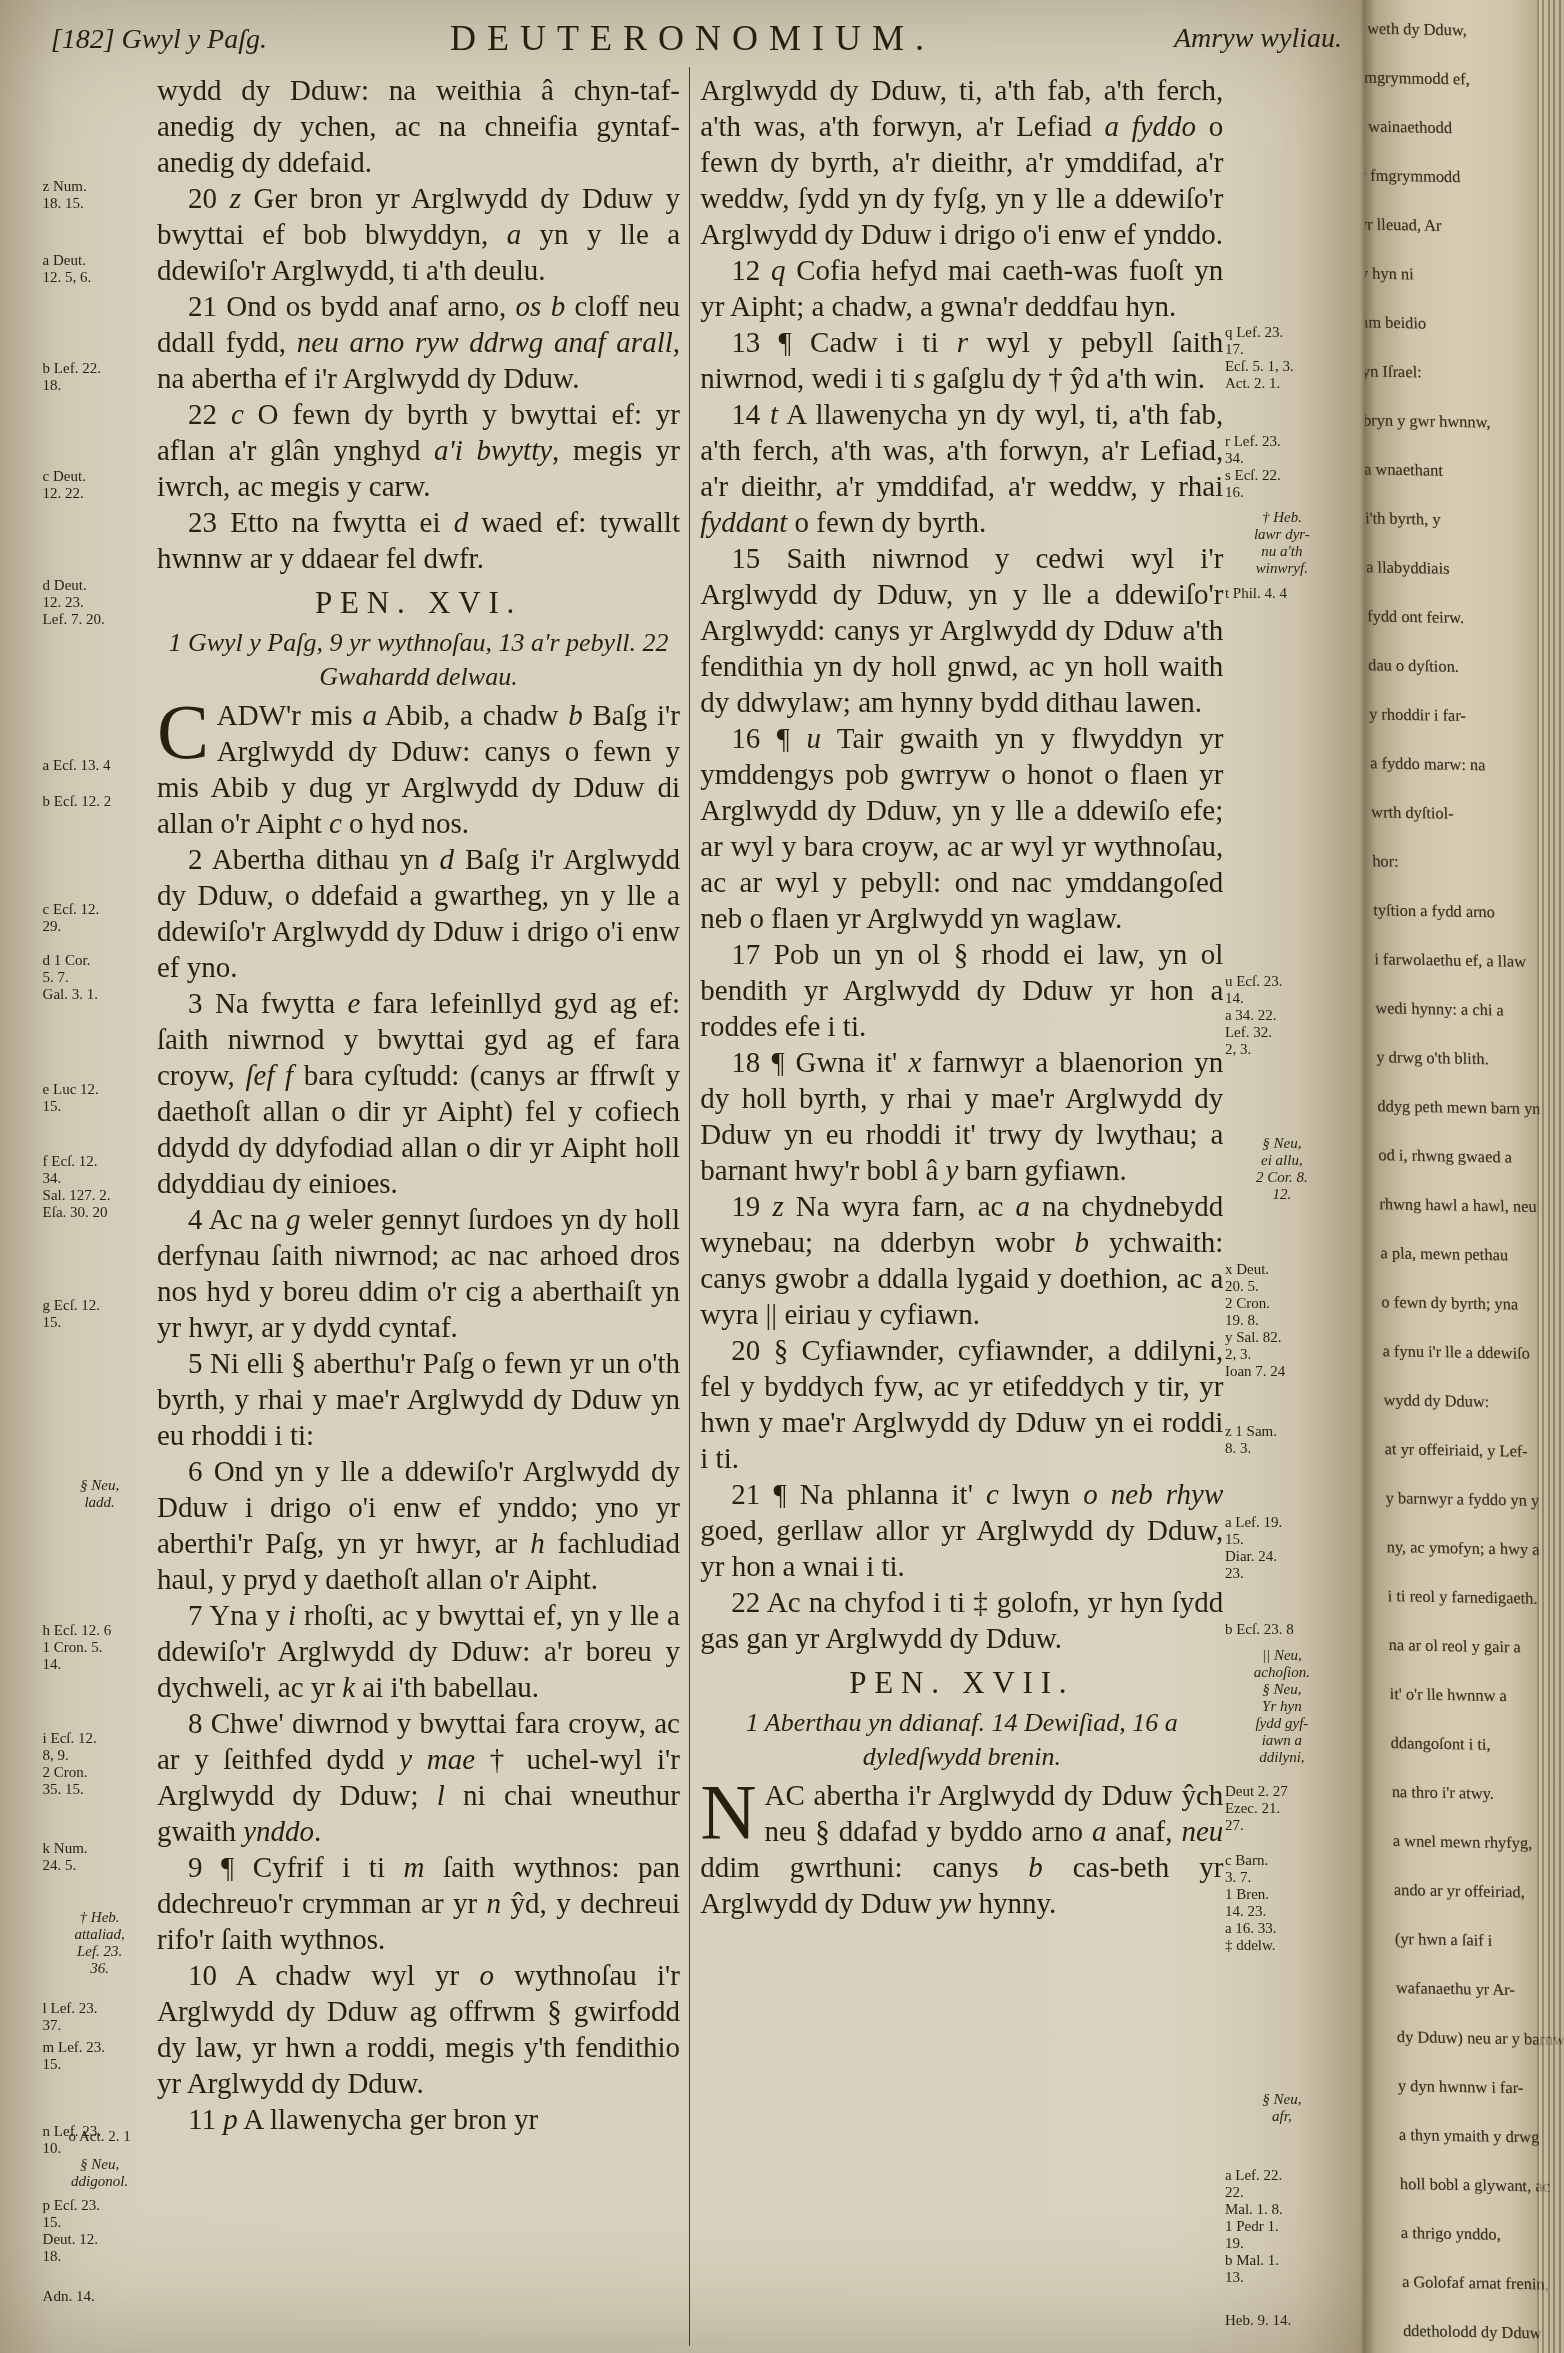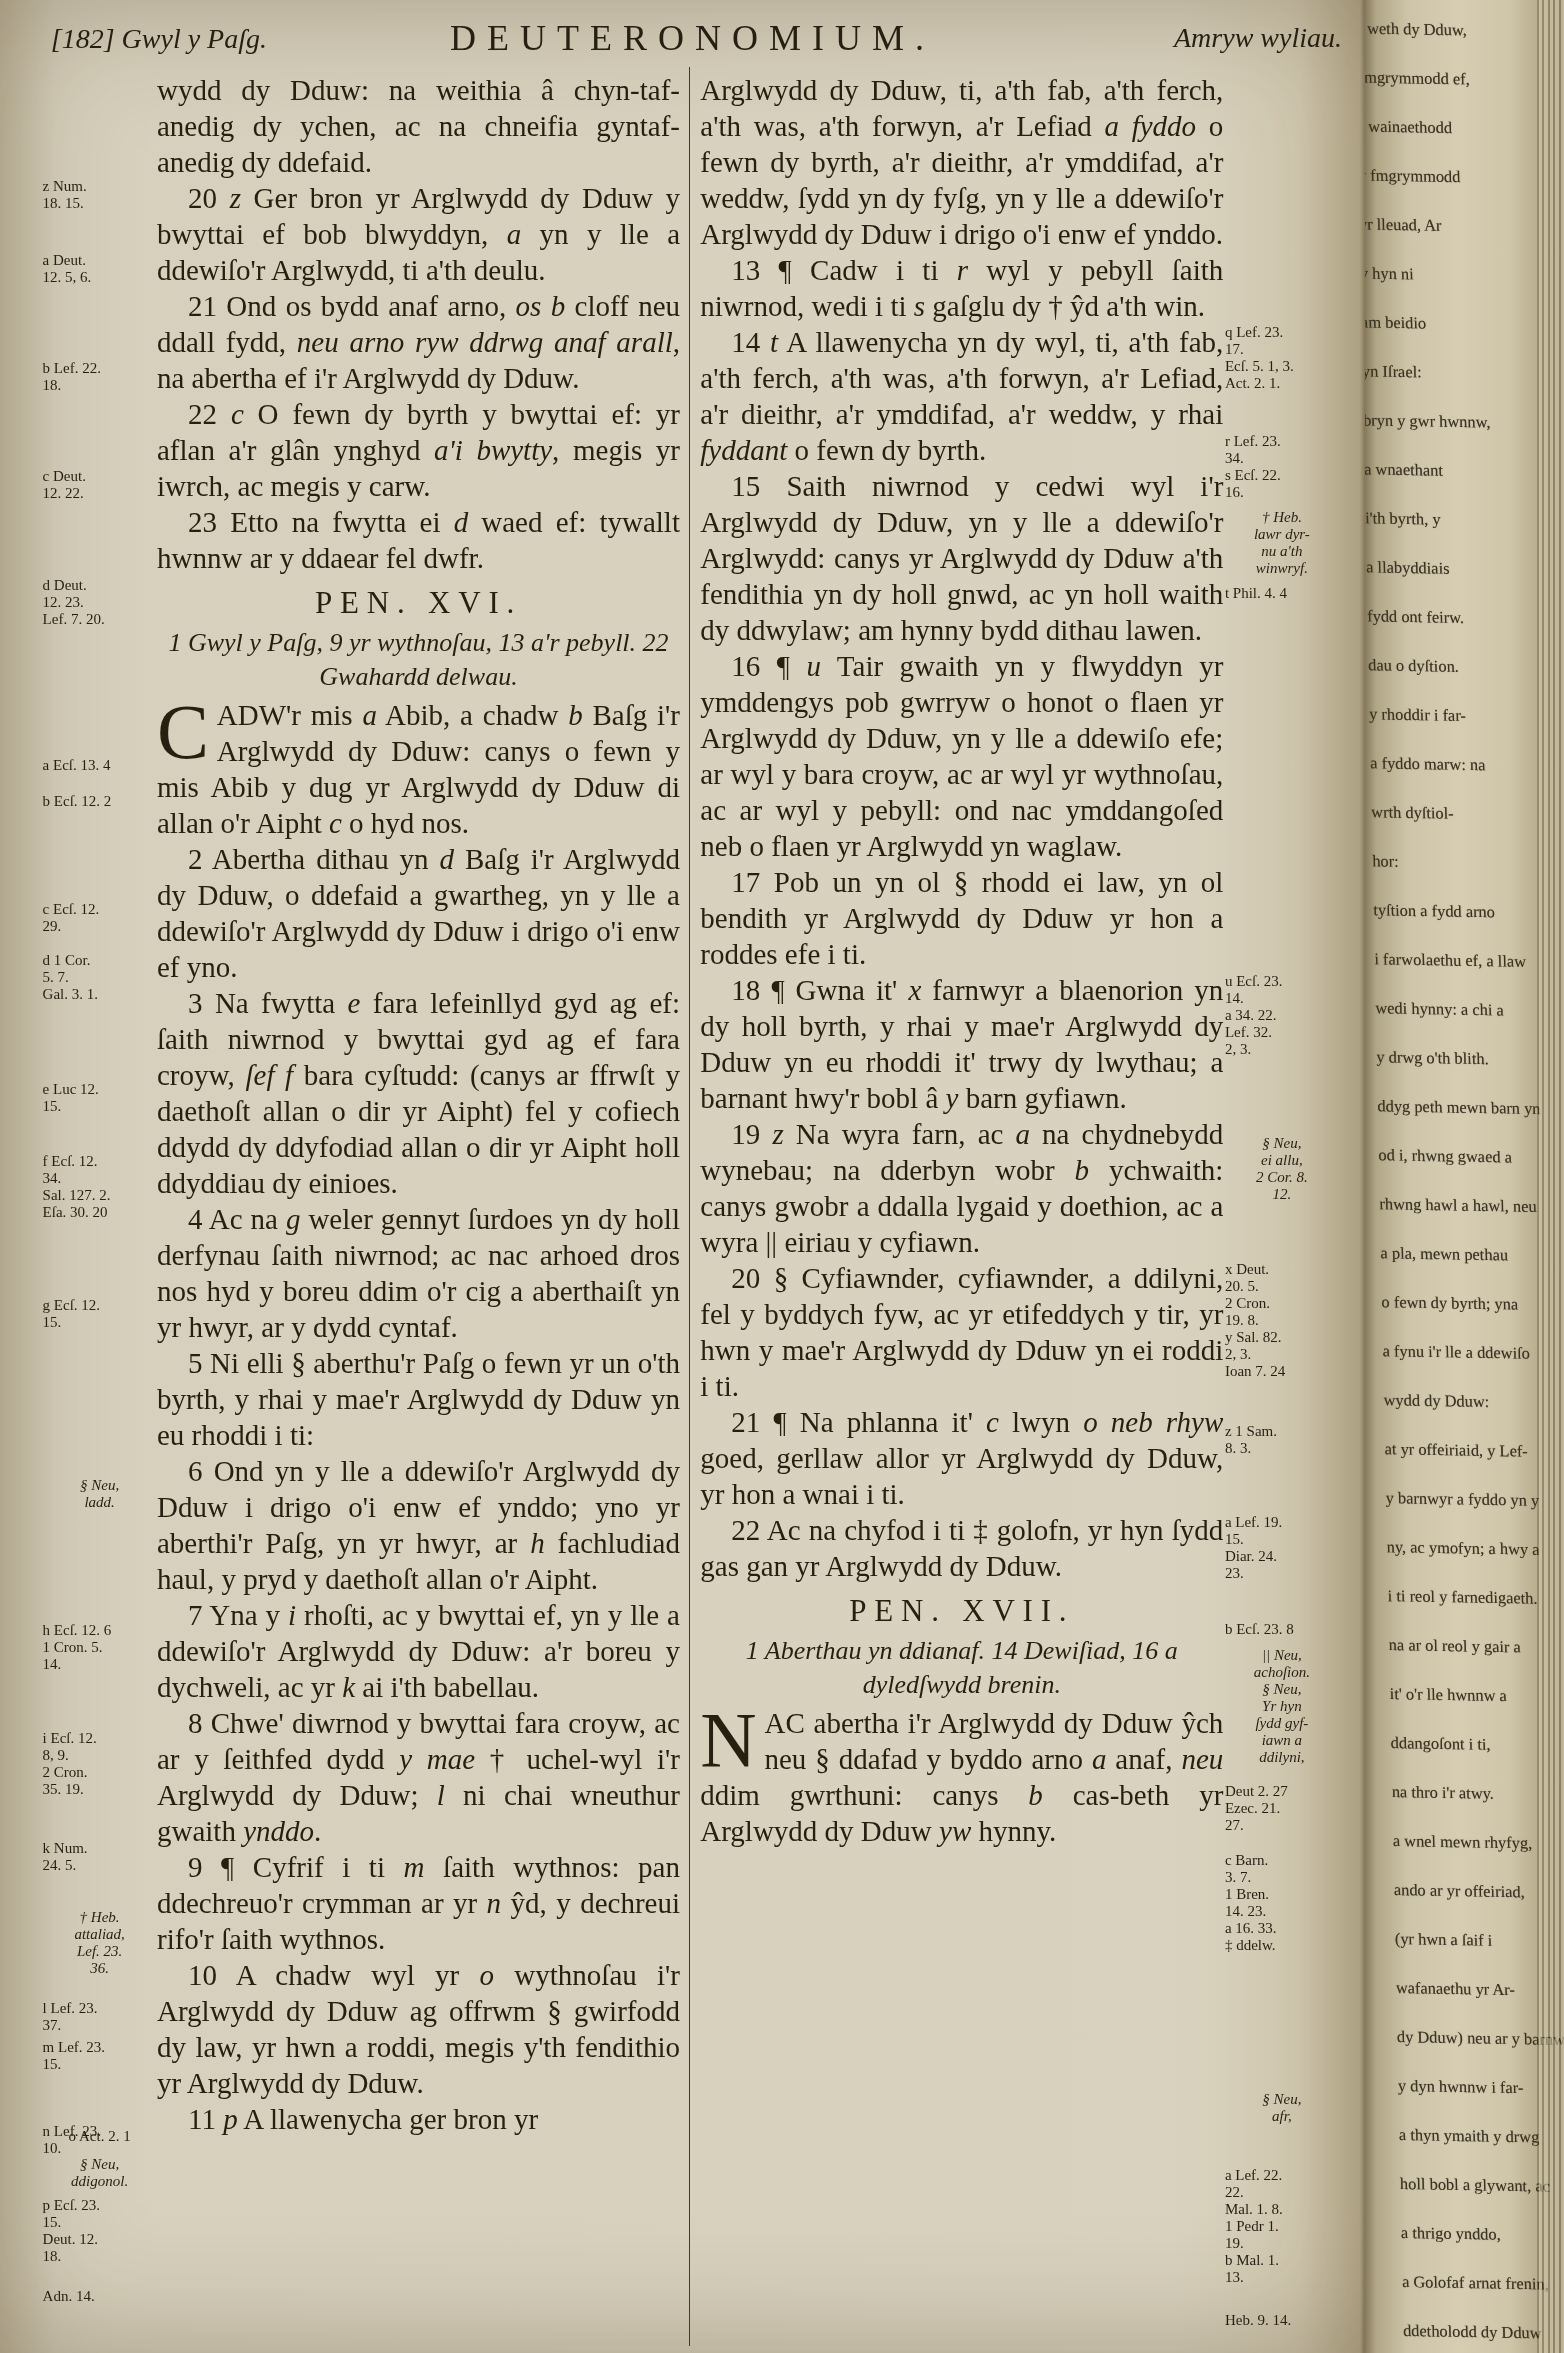--- a/index.html
+++ b/index.html
@@ -127,21 +127,21 @@
         </div>
         <div class="note" style="top: 1550px;">
           <div>h Ecſ. 12. 6</div>
           <div>1 Cron. 5.</div>
           <div>14.</div>
         </div>
         <div class="note" style="top: 1658px;">
           <div>i Ecſ. 12.</div>
           <div>8, 9.</div>
           <div>2 Cron.</div>
-          <div>35. 19.</div>
+          <div>35. 15.</div>
         </div>
         <div class="note" style="top: 1768px;">
           <div>k Num.</div>
           <div>24. 5.</div>
         </div>
         <div class="note it" style="top: 1837px;">
           <div>† Heb.</div>
           <div>attaliad,</div>
           <div>Lef. 23.</div>
           <div>36.</div>
@@ -193,20 +193,21 @@
         <p class="verse">8 Chwe' diwrnod y bwyttai fara croyw, ac ar y ſeithfed dydd <i>y mae</i> † uchel-wyl i'r Arglwydd dy Dduw; <i>l</i> ni chai wneuthur gwaith <i>ynddo</i>.</p>
         <p class="verse">9 ¶ Cyfrif i ti <i>m</i> ſaith wythnos: pan ddechreuo'r crymman ar yr <i>n</i> ŷd, y dechreui rifo'r ſaith wythnos.</p>
         <p class="verse">10 A chadw wyl yr <i>o</i> wythnoſau i'r Arglwydd dy Dduw ag offrwm § gwirfodd dy law, yr hwn a roddi, megis y'th fendithio yr Arglwydd dy Dduw.</p>
         <p class="verse">11 <i>p</i> A llawenycha ger bron yr</p>
       </div>
     <div class="divider-cell">
       <div class="divider"></div>
     </div>
     <div class="text-col">
         <p class="cont">Arglwydd dy Dduw, ti, a'th fab, a'th ferch, a'th was, a'th forwyn, a'r Lefiad <i>a fyddo</i> o fewn dy byrth, a'r dieithr, a'r ymddifad, a'r weddw, ſydd yn dy fyſg, yn y lle a ddewiſo'r Arglwydd dy Dduw i drigo o'i enw ef ynddo.</p>
+        <p class="verse">12 <i>q</i> Cofia hefyd mai caeth-was fuoſt yn yr Aipht; a chadw, a gwna'r deddfau hyn.</p>
         <p class="verse">13 ¶ Cadw i ti <i>r</i> wyl y pebyll ſaith niwrnod, wedi i ti <i>s</i> gaſglu dy † ŷd a'th win.</p>
         <p class="verse">14 <i>t</i> A llawenycha yn dy wyl, ti, a'th fab, a'th ferch, a'th was, a'th forwyn, a'r Lefiad, a'r dieithr, a'r ymddifad, a'r weddw, y rhai <i>fyddant</i> o fewn dy byrth.</p>
         <p class="verse">15 Saith niwrnod y cedwi wyl i'r Arglwydd dy Dduw, yn y lle a ddewiſo'r Arglwydd: canys yr Arglwydd dy Dduw a'th fendithia yn dy holl gnwd, ac yn holl waith dy ddwylaw; am hynny bydd dithau lawen.</p>
         <p class="verse">16 ¶ <i>u</i> Tair gwaith yn y flwyddyn yr ymddengys pob gwrryw o honot o flaen yr Arglwydd dy Dduw, yn y lle a ddewiſo efe; ar wyl y bara croyw, ac ar wyl yr wythnoſau, ac ar wyl y pebyll: ond nac ymddangoſed neb o flaen yr Arglwydd yn waglaw.</p>
         <p class="verse">17 Pob un yn ol § rhodd ei law, yn ol bendith yr Arglwydd dy Dduw yr hon a roddes efe i ti.</p>
         <p class="verse">18 ¶ Gwna it' <i>x</i> farnwyr a blaenorion yn dy holl byrth, y rhai y mae'r Arglwydd dy Dduw yn eu rhoddi it' trwy dy lwythau; a barnant hwy'r bobl â <i>y</i> barn gyfiawn.</p>
         <p class="verse">19 <i>z</i> Na wyra farn, ac <i>a</i> na chydnebydd wynebau; na dderbyn wobr <i>b</i> ychwaith: canys gwobr a ddalla lygaid y doethion, ac a wyra || eiriau y cyfiawn.</p>
         <p class="verse">20 § Cyfiawnder, cyfiawnder, a ddilyni, fel y byddych fyw, ac yr etifeddych y tir, yr hwn y mae'r Arglwydd dy Dduw yn ei roddi i ti.</p>
         <p class="verse">21 ¶ Na phlanna it' <i>c</i> lwyn <i>o neb rhyw</i> goed, gerllaw allor yr Arglwydd dy Dduw, yr hon a wnai i ti.</p>
         <p class="verse">22 Ac na chyfod i ti ‡ golofn, yr hyn ſydd gas gan yr Arglwydd dy Dduw.</p>

